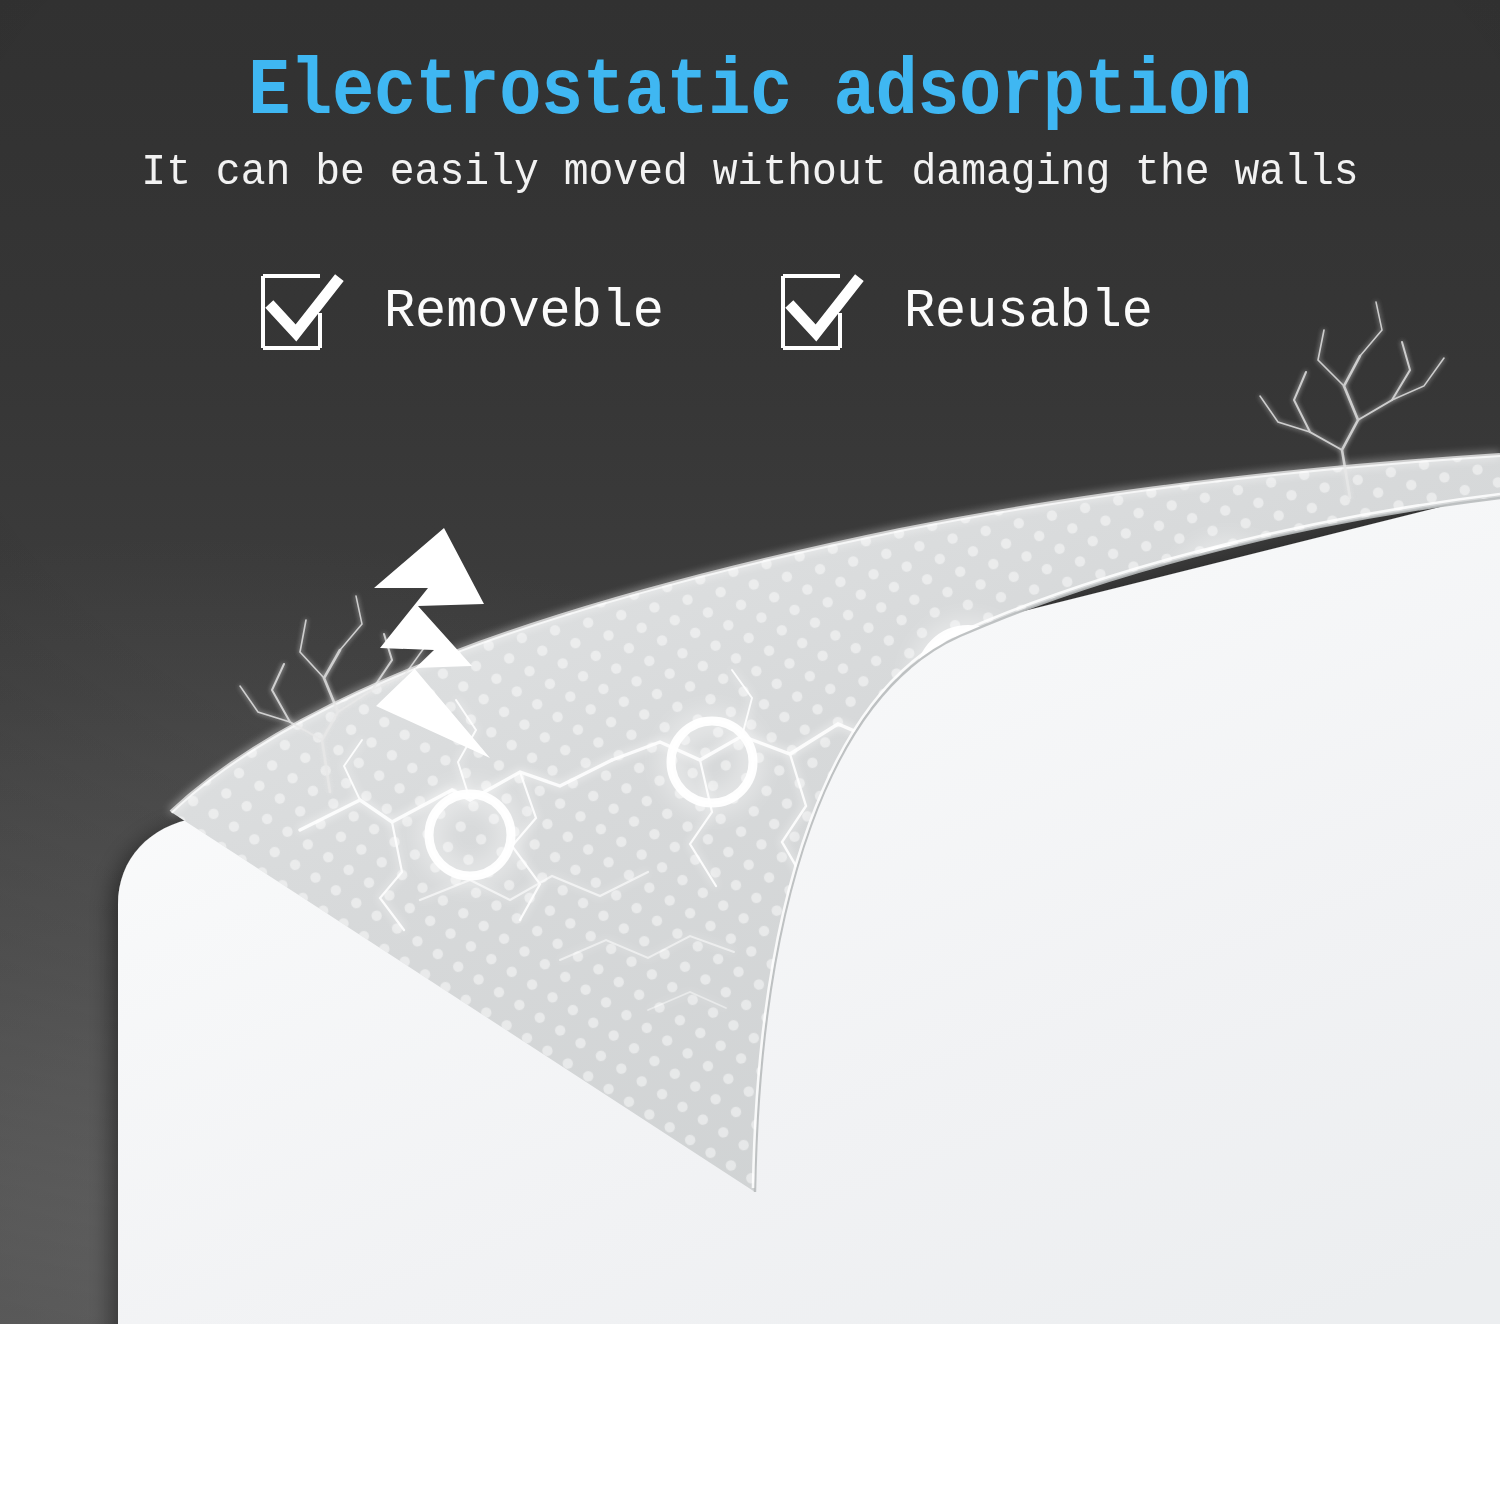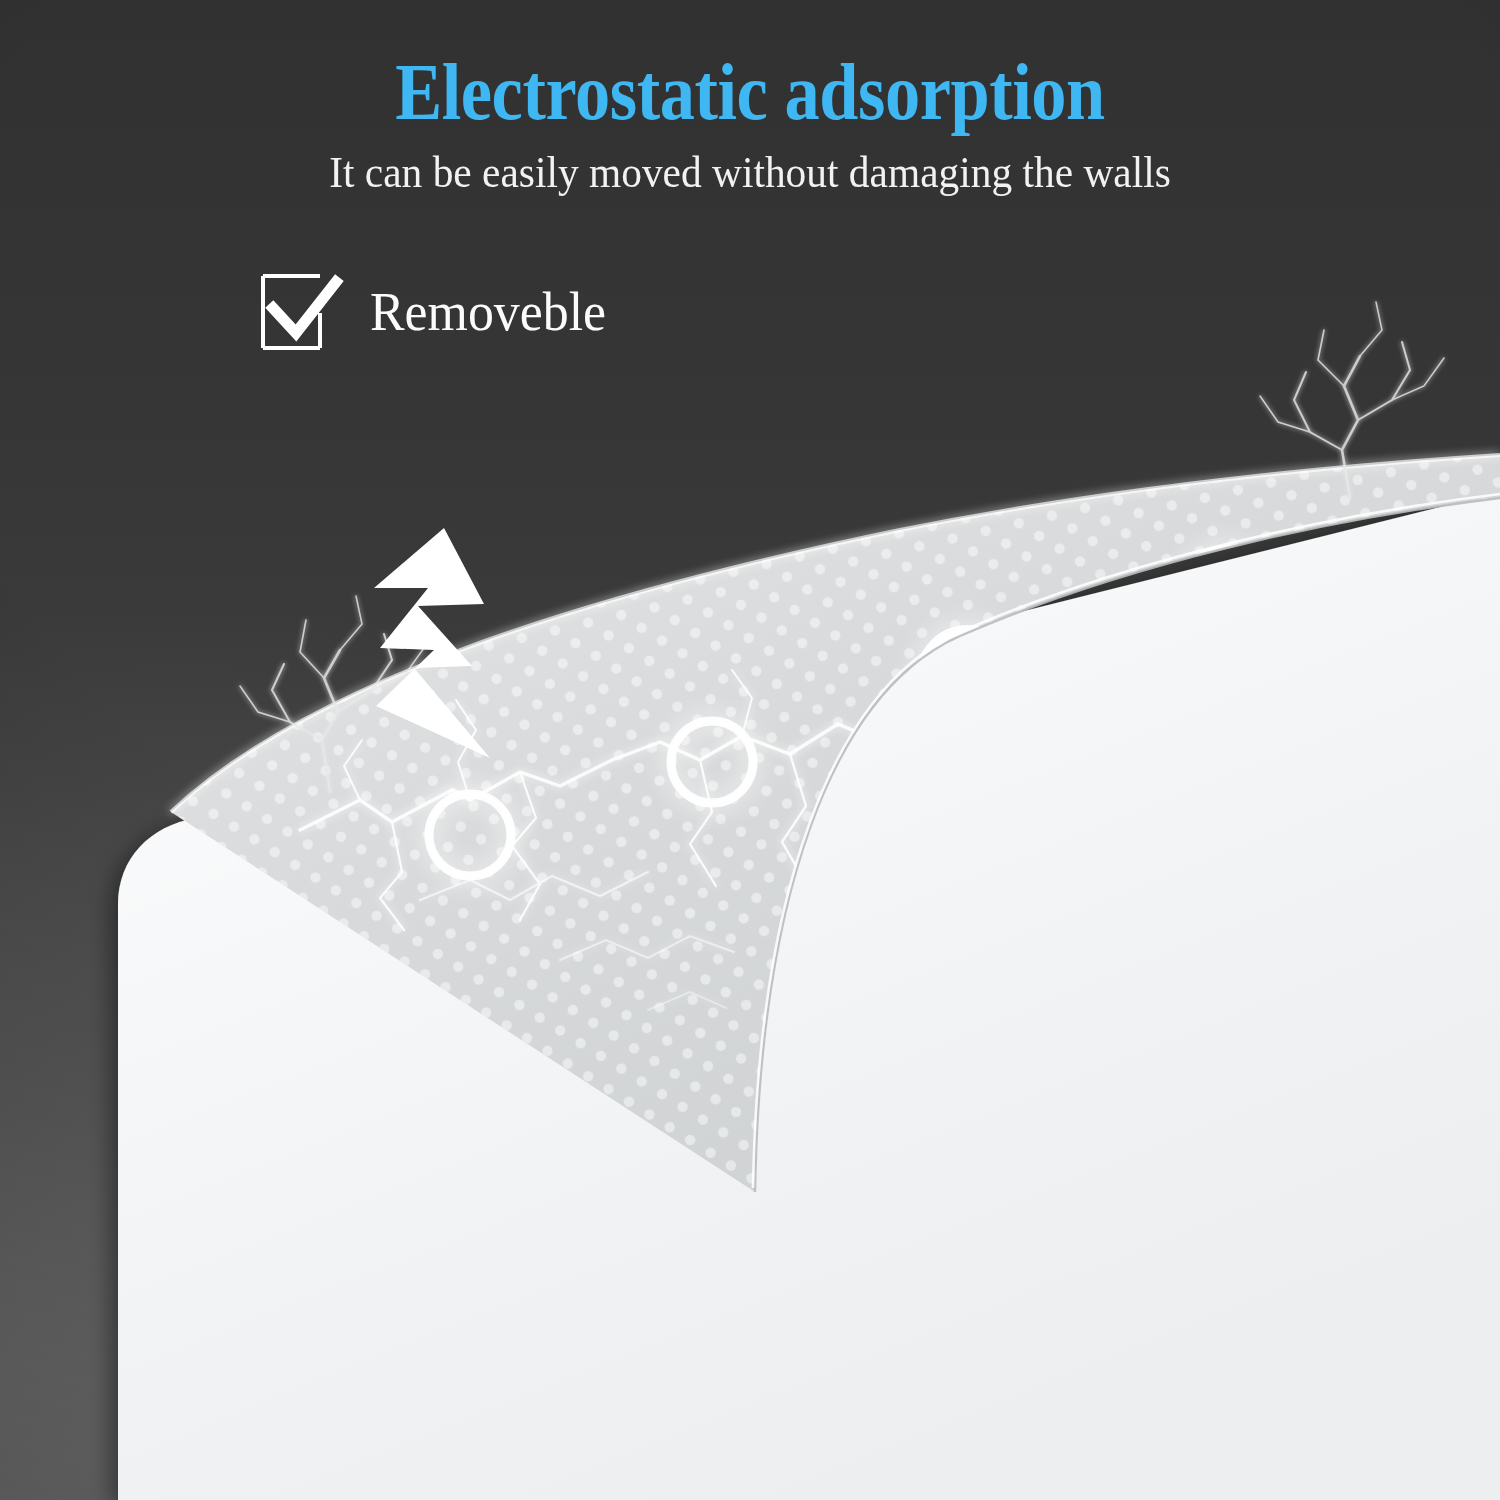--- a/index.html
+++ b/index.html
@@ -4,23 +4,23 @@
 <title>Electrostatic adsorption</title>
 <style>
   html, body {
     margin: 0;
     padding: 0;
     background: #ffffff;
   }
   #stage {
     position: relative;
     width: 1500px;
-    height: 1500px;
+    height: 1324px;
     overflow: hidden;
-    font-family: Liberation Serif, serif;
+    font-family: Liberation Mono, monospace;
     background: #000000;
   }
 
   
   .backdrop {
     position: absolute;
     inset: 0;
     background:
       radial-gradient(120% 90% at 12% 100%, rgba(130,130,130,0.55) 0%, rgba(120,120,120,0.25) 34%, rgba(0,0,0,0) 66%),
       radial-gradient(100% 70% at 96% 96%, rgba(110,110,110,0.40) 0%, rgba(0,0,0,0) 62%),
@@ -67,21 +67,21 @@
     top: 252px;
     width: 1010px;
     z-index: 40;
     display: grid;
     grid-template-columns: 520px 1fr;
     grid-auto-rows: 120px;
   }
   .feature {
     display: flex;
     align-items: center;
-    gap: 26px;
+    gap: 40px;
   }
   .cbox {
     width: 86px;
     height: 86px;
     flex: 0 0 86px;
     position: relative;
   }
   .cbox svg { display: block; width: 86px; height: 86px; overflow: visible; }
   .flabel {
     font-size: 54px;
@@ -130,20 +130,29 @@
       <span class="cbox">
         <svg viewBox="0 0 86 86" aria-hidden="true">
           <path d="M5 7 H62 M5 7 V79 M5 79 H62 M62 79 V44" fill="none" stroke="#ffffff" stroke-width="4"></path>
           <path d="M15 39 L38 64 L78 13" fill="none" stroke="#ffffff" stroke-width="11" stroke-linecap="square" stroke-linejoin="miter"></path>
         </svg>
       </span>
       <span class="flabel">Removeble</span>
     </div>
 
 
+    <div class="feature">
+      <span class="cbox">
+        <svg viewBox="0 0 86 86" aria-hidden="true">
+          <path d="M5 7 H62 M5 7 V79 M5 79 H62 M62 79 V44" fill="none" stroke="#ffffff" stroke-width="4"></path>
+          <path d="M15 39 L38 64 L78 13" fill="none" stroke="#ffffff" stroke-width="11" stroke-linecap="square" stroke-linejoin="miter"></path>
+        </svg>
+      </span>
+      <span class="flabel">Reusable</span>
+    </div>
 
 
   </div>
 
   <div class="sheet-wrap">
     <svg viewBox="0 0 1500 1500" aria-hidden="true">
       <defs>
 
         <pattern id="dots" width="34" height="34" patternUnits="userSpaceOnUse" patternTransform="rotate(-13)">
           <circle cx="8" cy="8" r="5.2" fill="#ffffff" opacity="0.75"></circle>

